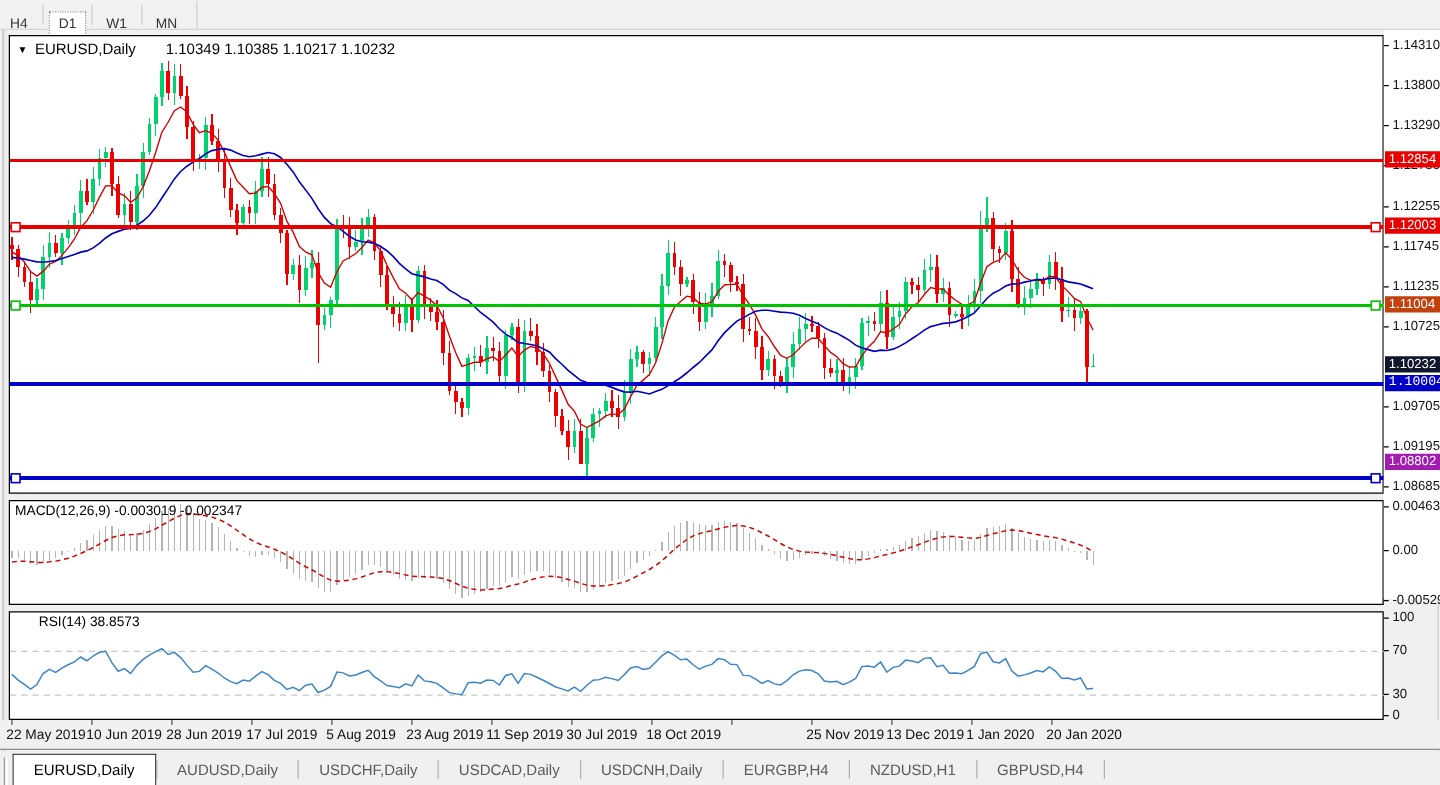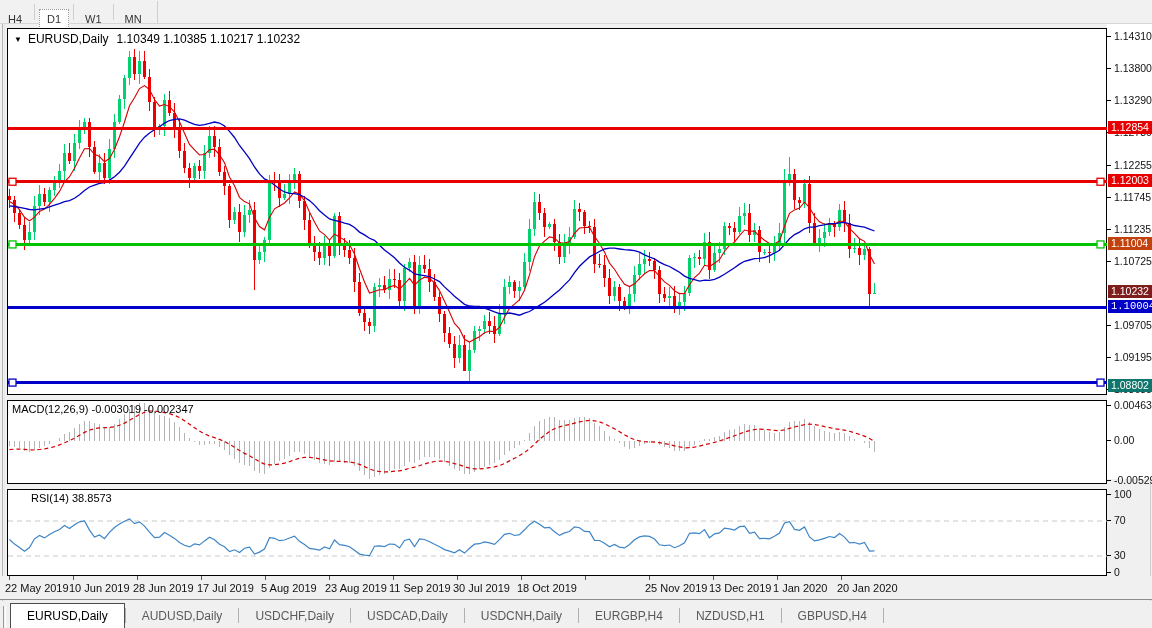--- a/index.html
+++ b/index.html
@@ -23,21 +23,21 @@
 
   
   .panel { position:absolute; left:7px; width:1100px; background:#ffffff; border:1px solid #000; }
   #main-panel { top:28px;  height:367px; }
   #macd-panel { top:400px; height:84px;  }
   #rsi-panel  { top:489px; height:87px;  }
   .panel svg { position:absolute; left:0; top:0; }
 
   #chart-title { position:absolute; left:14px; top:32px; font-size:12px; color:#000; z-index:5; }
   #chart-title .tri { font-size:8px; vertical-align:1px; margin-right:6px; color:#000; }
-  #chart-title .vals { margin-left:8px; }
+  #chart-title .vals { margin-left:24px; }
 
   .ind-label { position:absolute; font-size:11px; color:#000; z-index:5; }
   #macd-label { left:12px; top:403px; }
   #rsi-label  { left:12px; top:492px;padding-left:19px; }
 
   
   #axis { position:absolute; left:1107px; top:24px; width:45px; height:455px; background:#ffffff; }
   .ax-label { position:absolute; left:7px; font-size:10.5px; color:#111; white-space:nowrap; }
   .ax-tick  { position:absolute; left:0; width:4px; height:1px; background:#000; }
   .badge { position:absolute; left:1px; width:44px; height:13px; line-height:13px;
@@ -665,23 +665,23 @@
       <div class="ax-label" style="top: 230.941px;">1.10725</div>
       <div class="ax-tick" style="top: 300.941px;"></div>
       <div class="ax-label" style="top: 294.941px;">1.09705</div>
       <div class="ax-tick" style="top: 332.941px;"></div>
       <div class="ax-label" style="top: 326.941px;">1.09195</div>
       <div class="ax-tick" style="top: 364.941px;"></div>
       <div class="ax-label" style="top: 358.941px;">1.08685</div>
       <div class="badge" style="top: 96.8567px; background: rgb(232, 0, 0);">1.12854</div>
       <div class="badge" style="top: 150.253px; background: rgb(232, 0, 0);">1.12003</div>
       <div class="badge" style="top: 212.935px; background: #c2410c;">1.11004</div>
-      <div class="badge" style="top: 261.374px; background: #7f1d1d;">1.10232</div>
+      <div class="badge" style="top: 261.374px; background: #0f172a;">1.10232</div>
       <div class="badge" style="top: 275.68px; background: rgb(0, 0, 200); font-family: Liberation Mono, monospace;">1.10004</div>
-      <div class="badge" style="top: 355px; background: #0f766e;">1.08802</div>
+      <div class="badge" style="top: 339px; background: #a21caf;">1.08802</div>
       <div class="ax-tick" style="top: 381.002px;"></div>
       <div class="ax-label" style="top: 375.002px;">0.00463</div>
       <div class="ax-tick" style="top: 416px;"></div>
       <div class="ax-label" style="top: 410px;">0.00</div>
       <div class="ax-tick" style="top: 456.055px;"></div>
       <div class="ax-label" style="top: 450.055px;">-0.005299</div>
       <div class="ax-tick" style="top: 469.75px;"></div>
       <div class="ax-label" style="top: 463.75px;">100</div>
       <div class="ax-tick" style="top: 496px;"></div>
       <div class="ax-label" style="top: 490px;">70</div>

